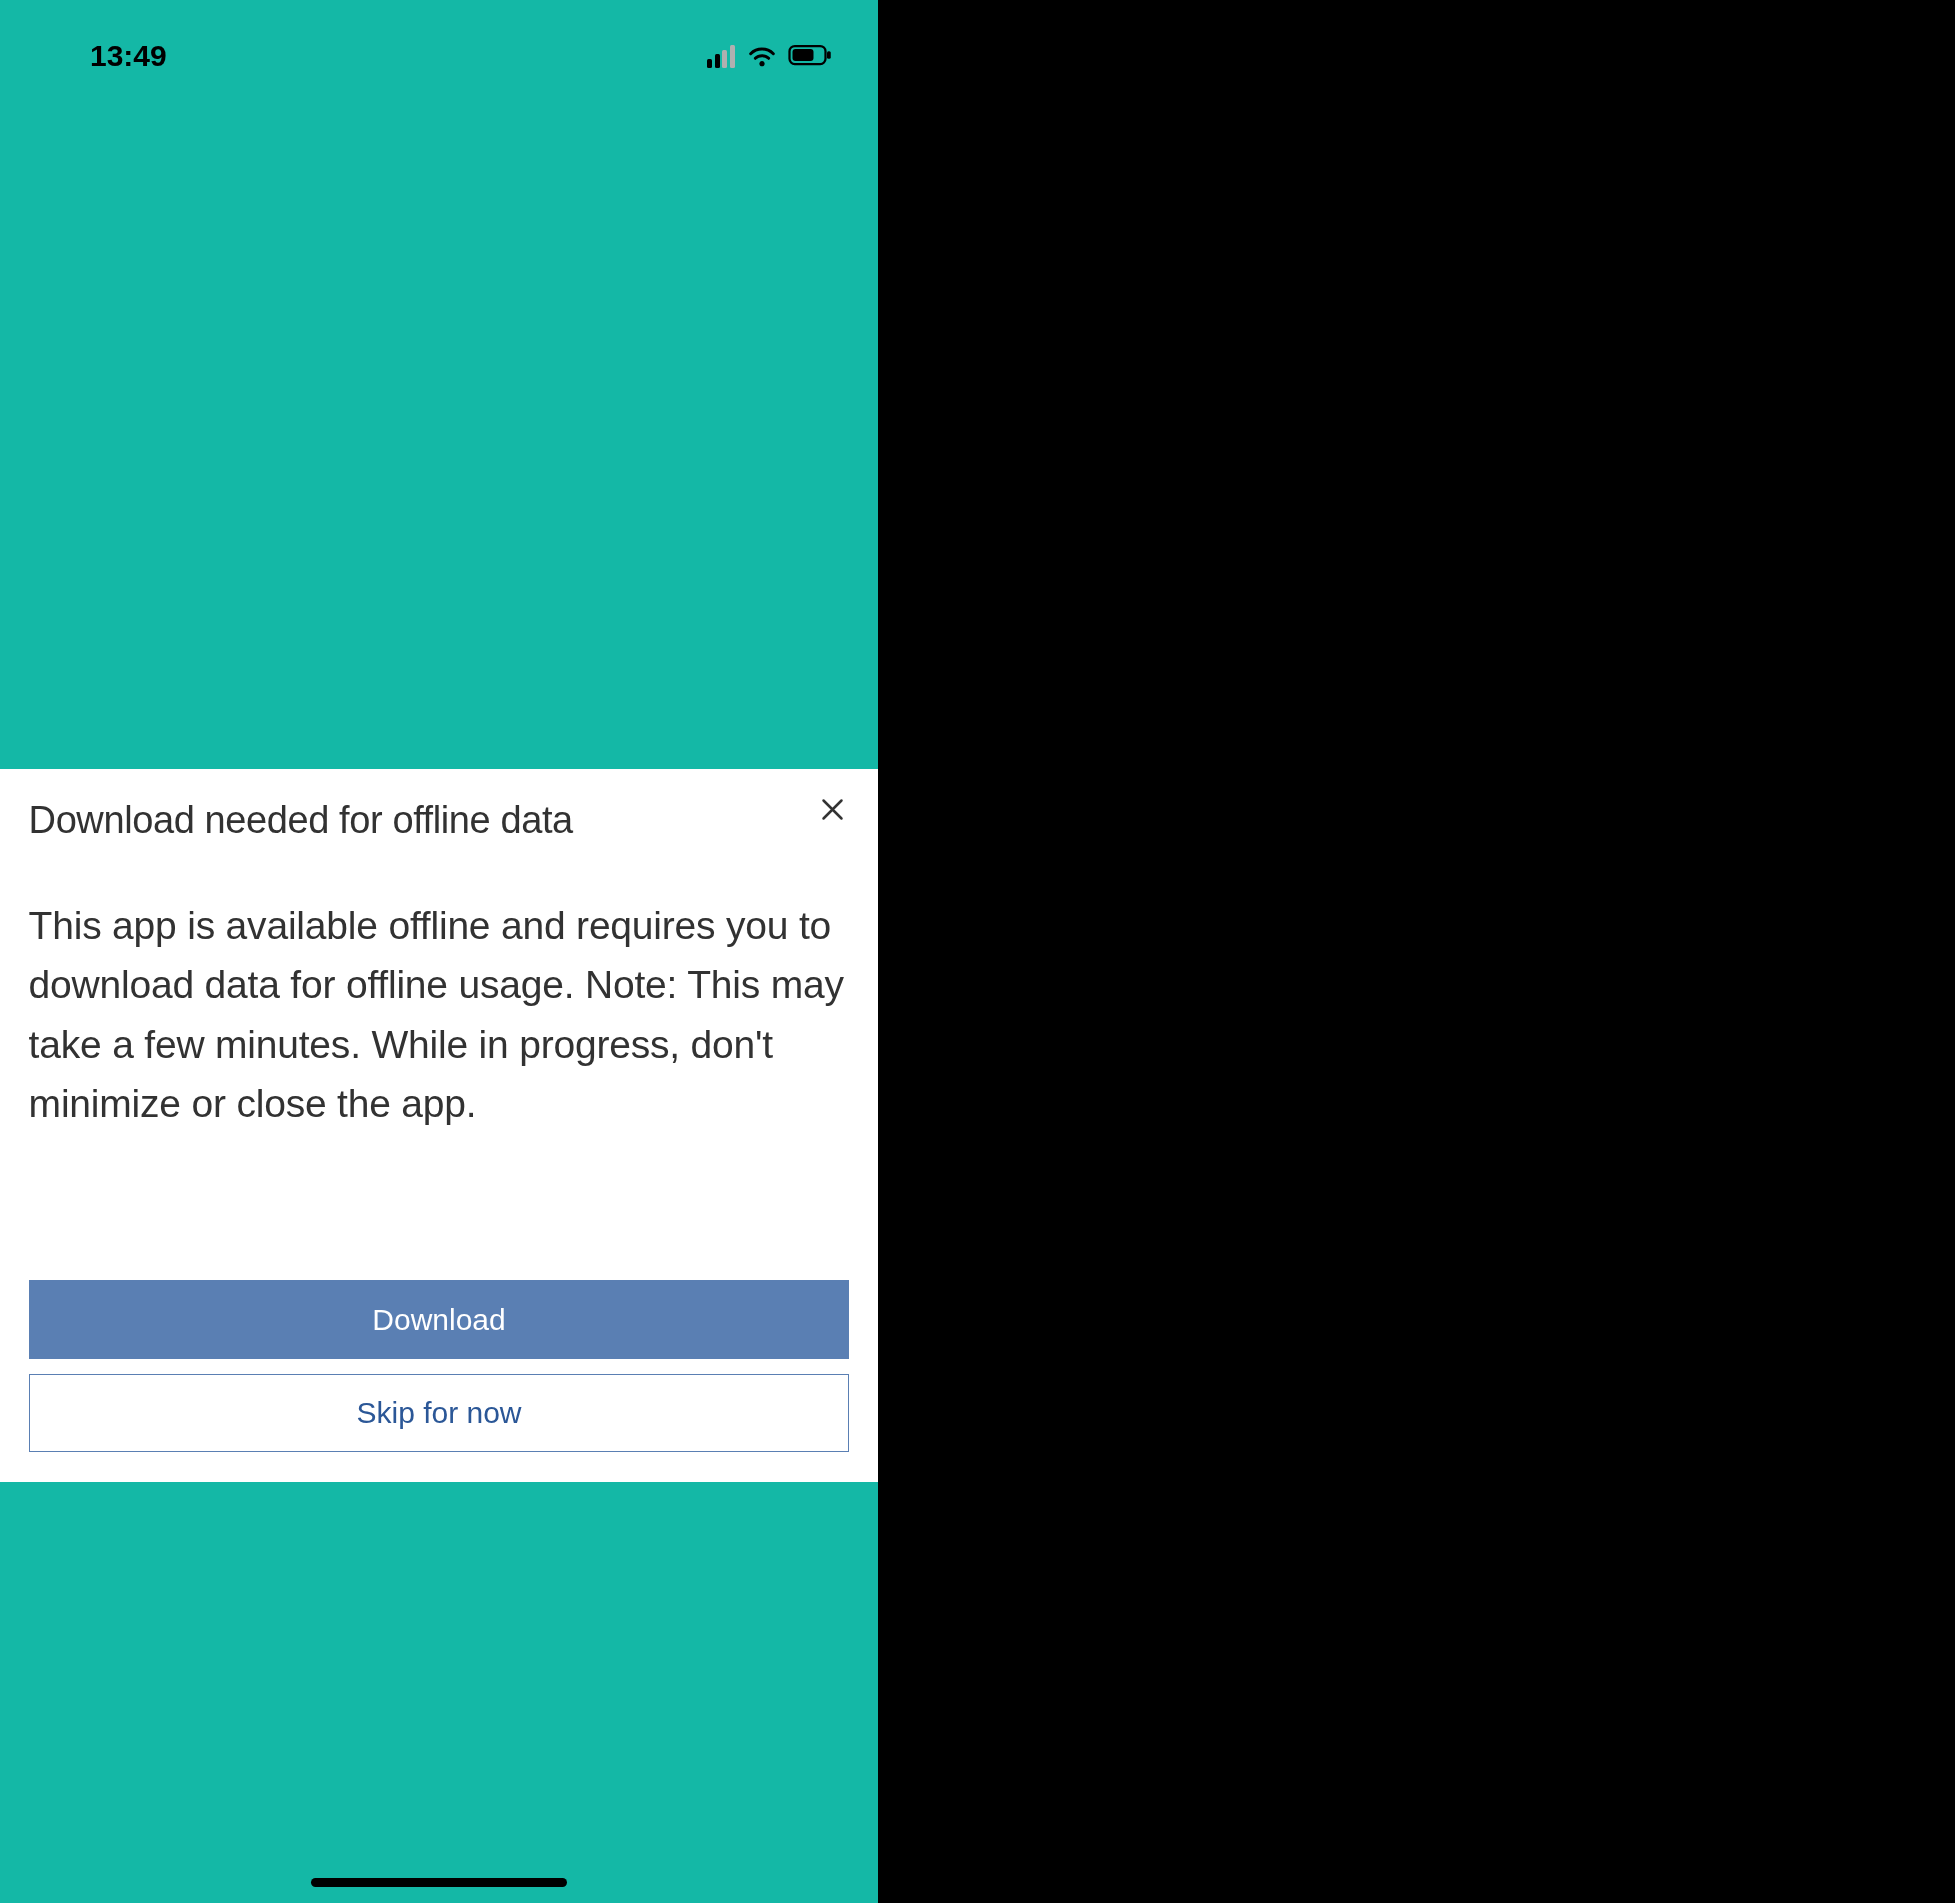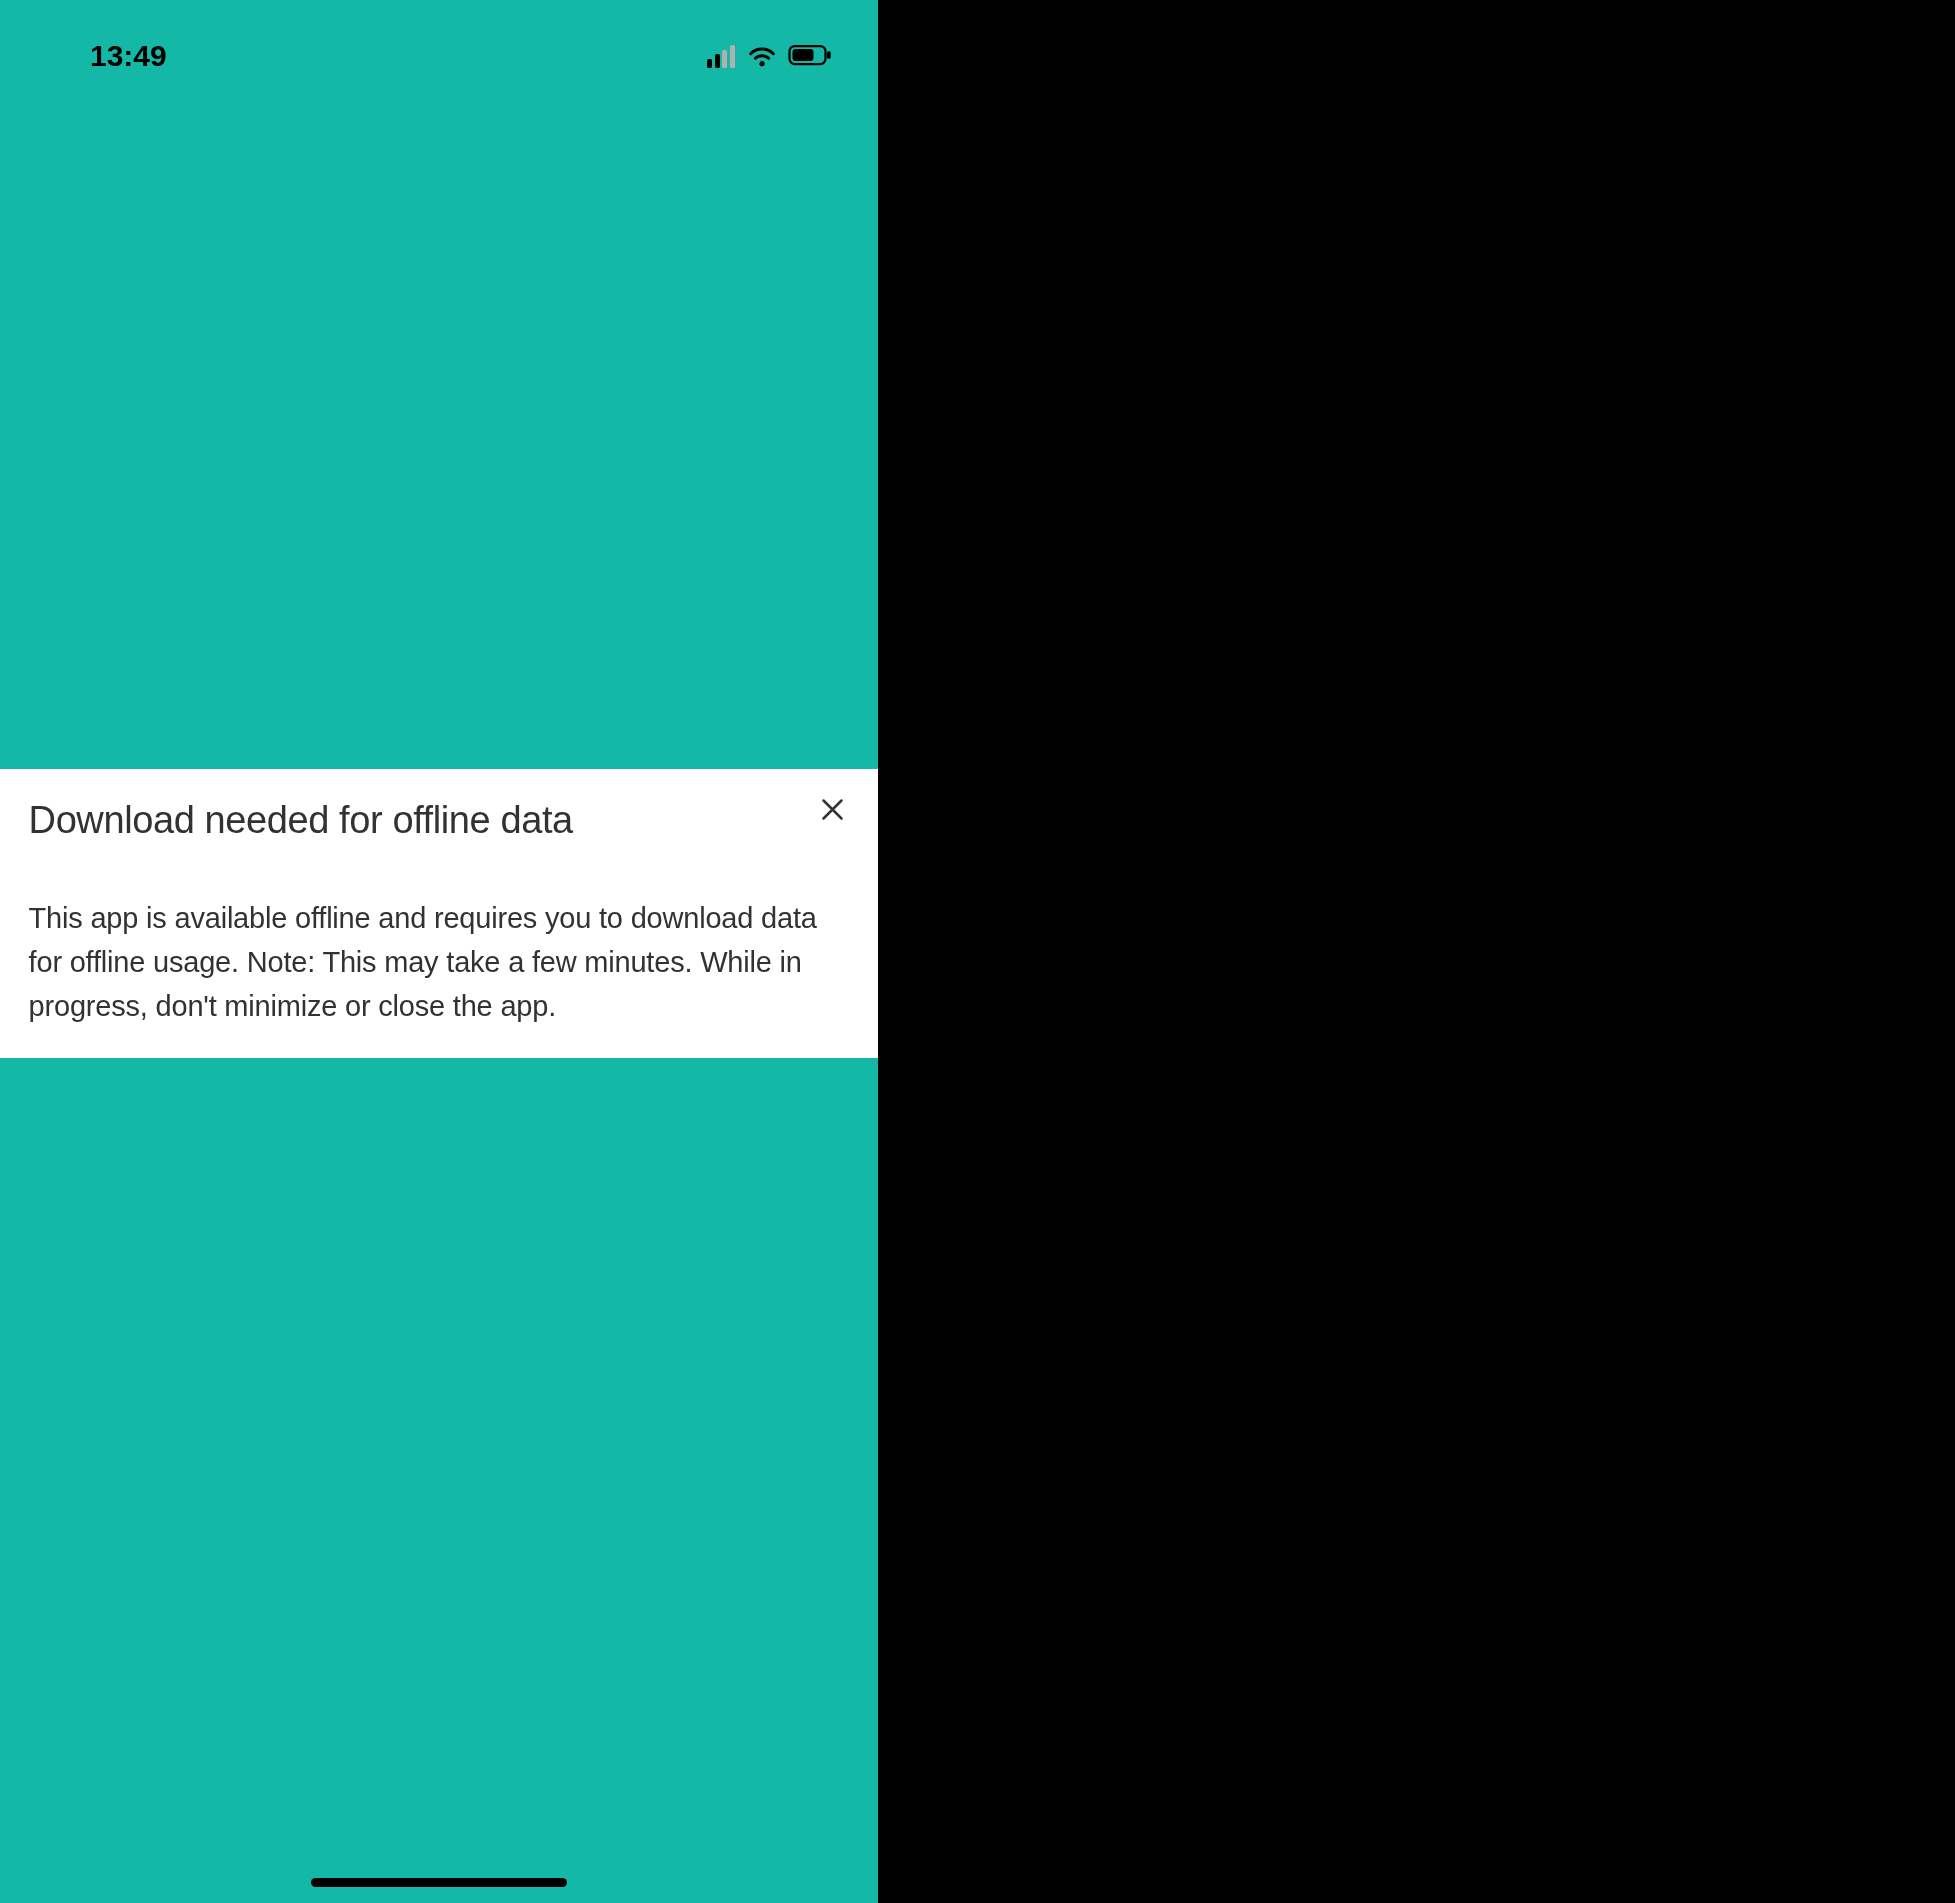--- a/index.html
+++ b/index.html
@@ -108,21 +108,21 @@
       margin-right: 3px;
     }
     
     .close-button svg {
       width: 27px;
       height: 27px;
     }
     
     .dialog-body {
       margin-top: 54px;
-      font-size: 29px;
+      font-size: 39px;
       line-height: 1.52;
       color: #323232;
       letter-spacing: -0.2px;
     }
     
     .dialog-actions {
       margin-top: 147px;
       display: flex;
       flex-direction: column;
       gap: 15px;
@@ -199,18 +199,22 @@
       <div class="dialog-title">Download needed for offline data</div>
       <button class="close-button">
         <span>
           <svg viewBox="0 0 24 24" fill="none">
             <path d="M4 4 L20 20 M20 4 L4 20" stroke="#333" stroke-width="2.2" stroke-linecap="round"></path>
           </svg>
         </span>
       </button>
     </div>
     <div class="dialog-body">This app is available offline and requires you to download data for offline usage. Note: This may take a few minutes. While in progress, don't minimize or close the app.</div>
+    <div class="dialog-actions">
+      <button class="btn-primary">Download</button>
+      <button class="btn-secondary">Skip for now</button>
+    </div>
   </div>
 
   <div class="home-indicator"></div>
 
 </div>
 
 
 </body></html>

